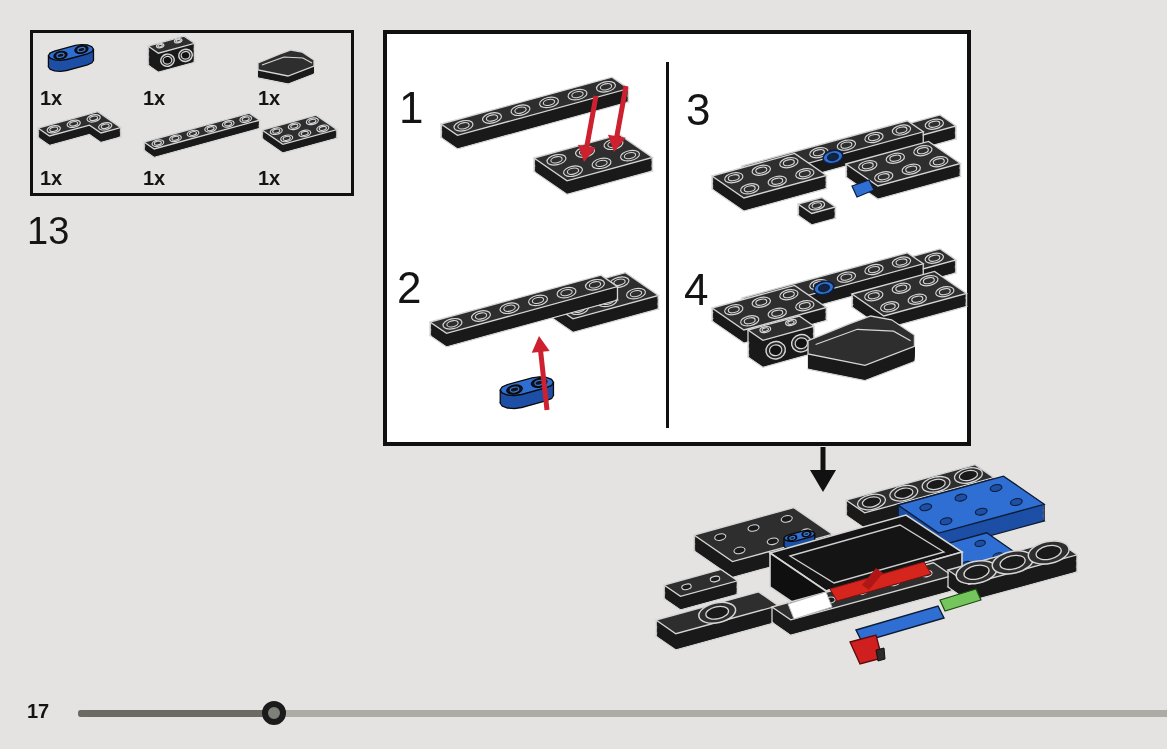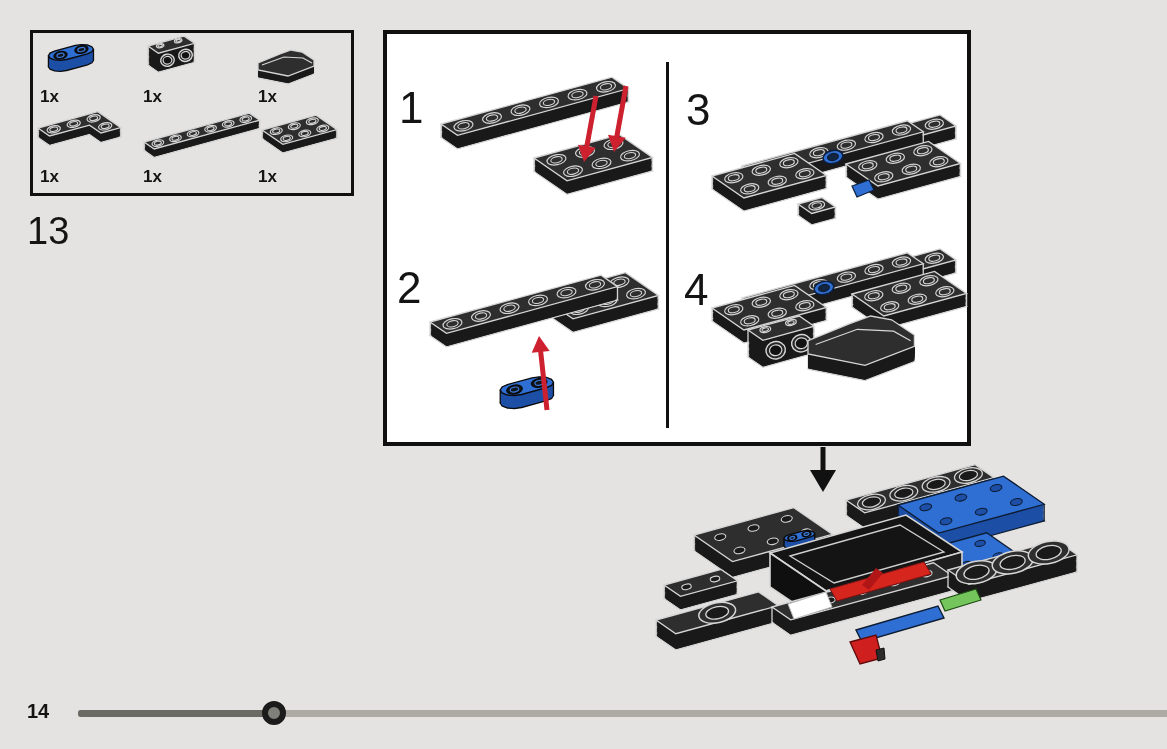--- a/index.html
+++ b/index.html
@@ -2,21 +2,21 @@
 <html style="--bg: #e4e3e1; --panel: #ffffff; --border: #101010; --text: #141414; --trackRest: #aeaaa4; --trackFill: #6b6b63; --knobRing: #1b1b1b; --knobFill: #80807a;"><head>
 <meta charset="utf-8">
 <style>
   html,body{margin:0;padding:0;}
   body{background:#e4e3e1;font-family:"Liberation Sans",sans-serif;}
   #page{position:relative;width:1167px;height:749px;background:var(--bg,#e4e3e1);overflow:hidden;}
   .box{position:absolute;box-sizing:border-box;border:3px solid var(--border,#101010);background:transparent;}
   #parts-box{left:30px;top:30px;width:324px;height:166px;}
   #steps-box{left:383px;top:30px;width:588px;height:416px;border-width:4px;background:var(--panel,#ffffff);}
   #steps-divider{position:absolute;left:666px;top:62px;width:3px;height:366px;background:var(--border,#101010);}
-  .qty{position:absolute;font-weight:700;font-size:17px;color:var(--text,#111);line-height:1;}
+  .qty{position:absolute;font-weight:700;font-size:20px;color:var(--text,#111);line-height:1;}
   .stepnum{position:absolute;font-size:44px;color:var(--text,#151515);line-height:1;}
   #big-step-number{position:absolute;left:27px;top:212px;font-size:38px;color:var(--text,#151515);line-height:1;}
   #art{position:absolute;left:0;top:0;pointer-events:none;}
   #page-number{position:absolute;left:27px;top:701px;font-weight:700;font-size:20px;color:var(--text,#111);line-height:1;}
   #slider{position:absolute;left:0;top:695px;width:1167px;height:40px;}
   #track-rest{position:absolute;left:78px;top:15px;height:7px;right:0;background:var(--trackRest,#aeaaa4);border-radius:3px 0 0 3px;}
   #track-filled{position:absolute;left:78px;top:15px;height:7px;width:196px;background:var(--trackFill,#6b6b63);border-radius:3px;}
   #slider-knob{position:absolute;top:6px;width:24px;height:24px;border-radius:50%;background:var(--knobFill,#80807a);border:6px solid var(--knobRing,#1b1b1b);box-sizing:border-box;}
 </style>
 </head>
@@ -872,21 +872,21 @@
         </g>
         <g>
           <polygon points="850,642 876,635 882,658 860,664" fill="#cf1f1f" stroke="#5c0a0a" stroke-width="1.3"></polygon>
         </g>
         <g>
           <polygon points="876,650 884,648 885,659 878,661" fill="#2b2b2b" stroke="#111" stroke-width="1"></polygon>
         </g>
       </g>
     </svg>
 
-  <span id="page-number">14</span>
+  <span id="page-number">17</span>
 
   <div id="slider">
     <div id="track-rest"></div>
     <div id="track-filled" style="width: 196.02px;"></div>
     <div id="slider-knob" style="left: 262.02px;"></div>
   </div>
 
 </div>
 
 </body></html>

